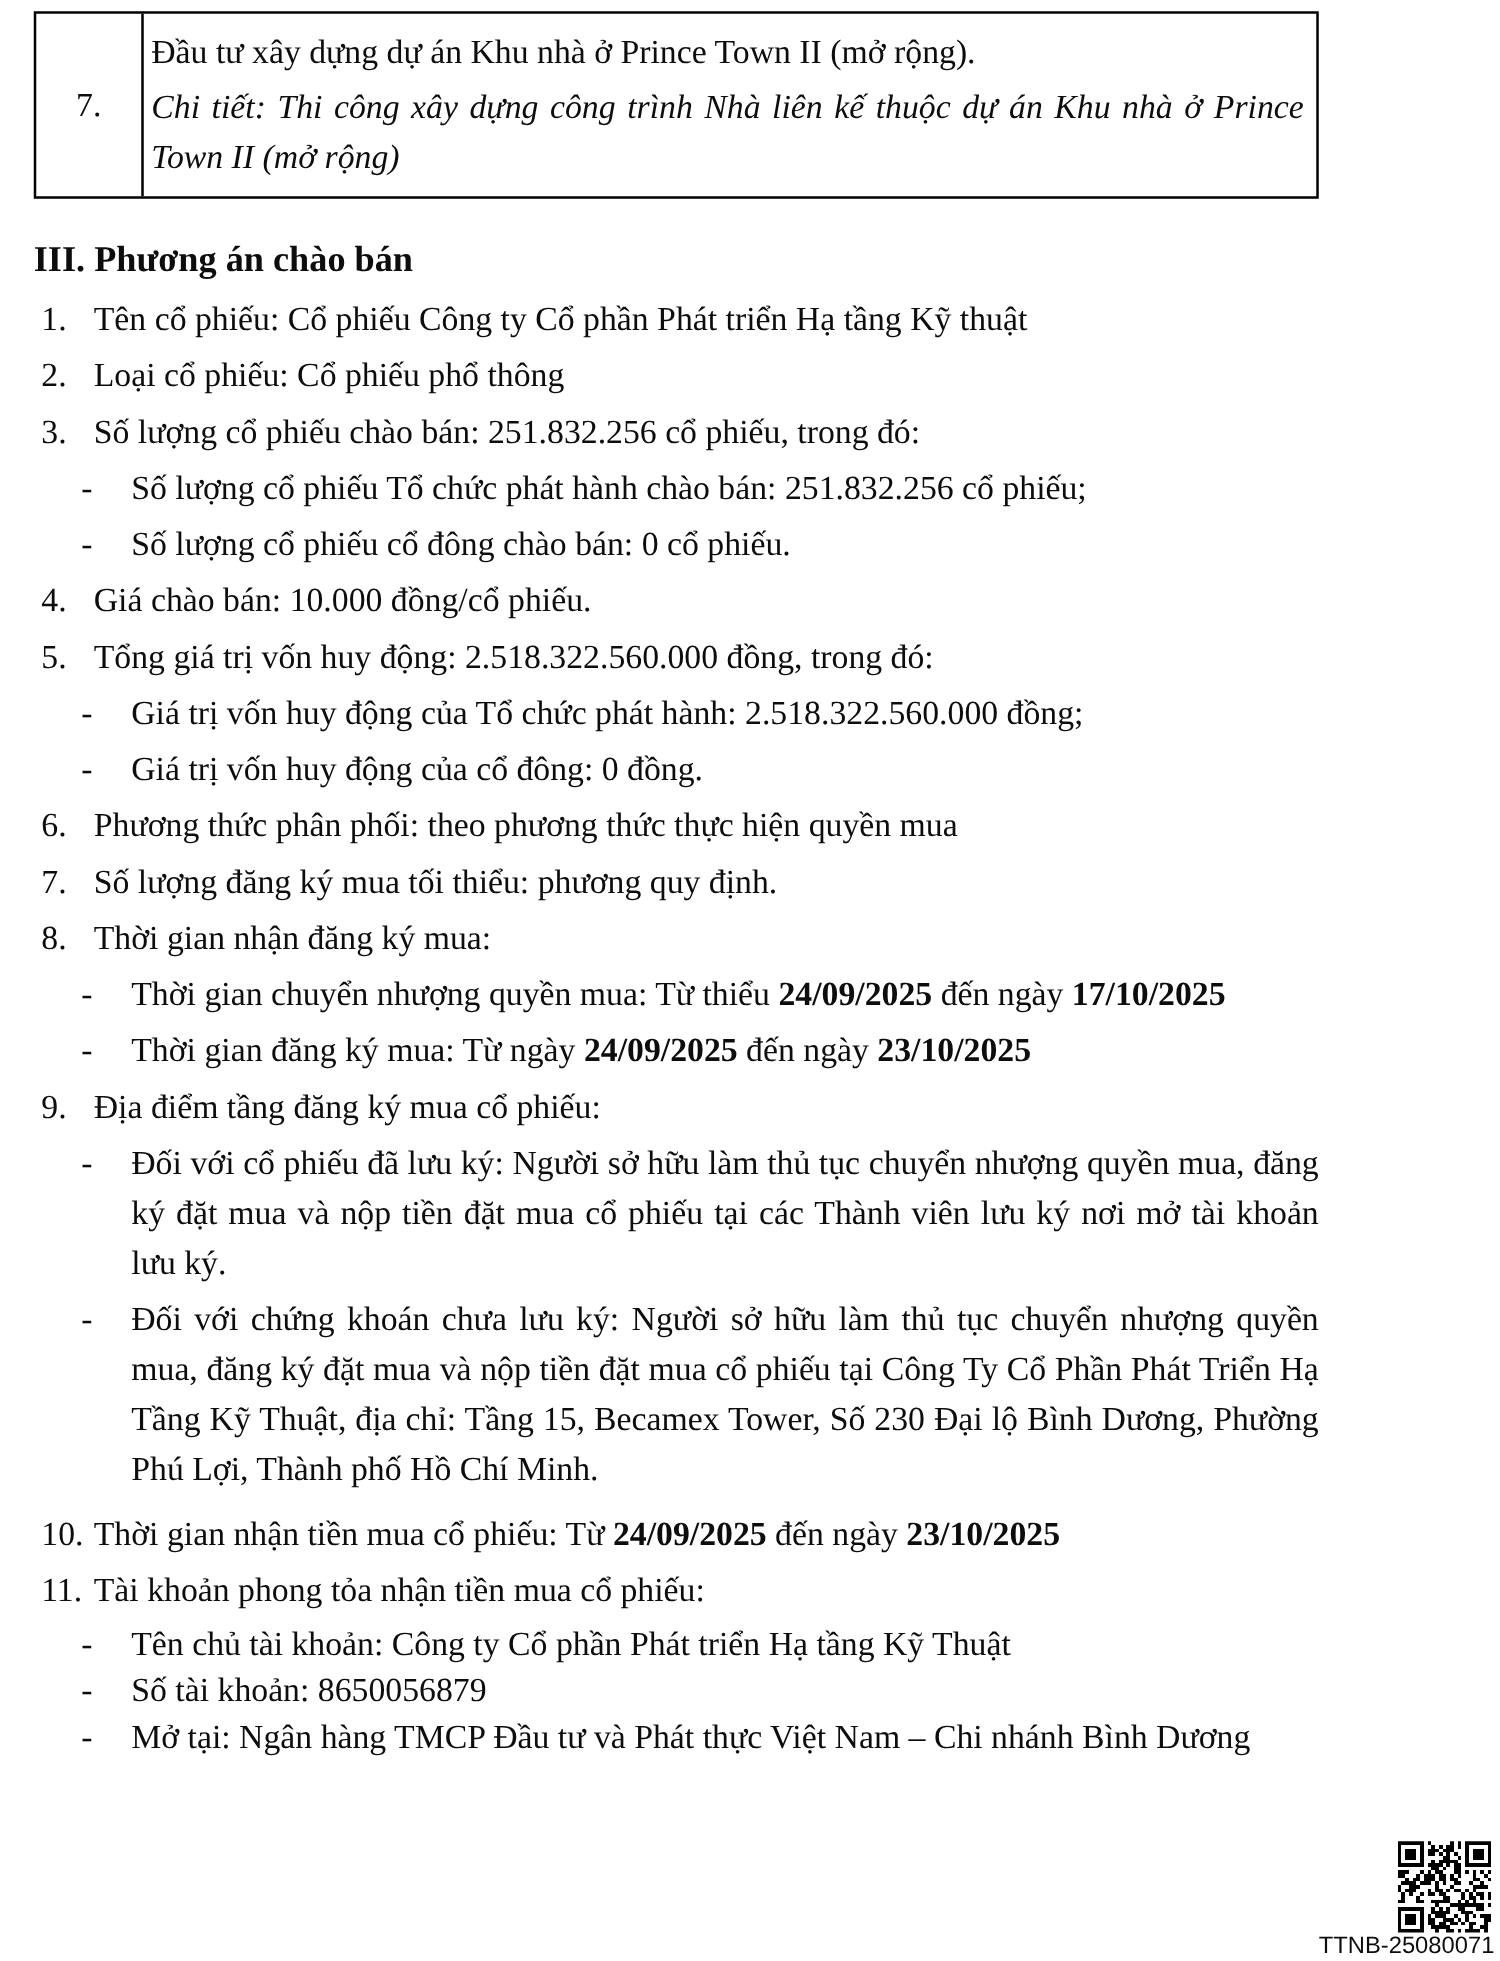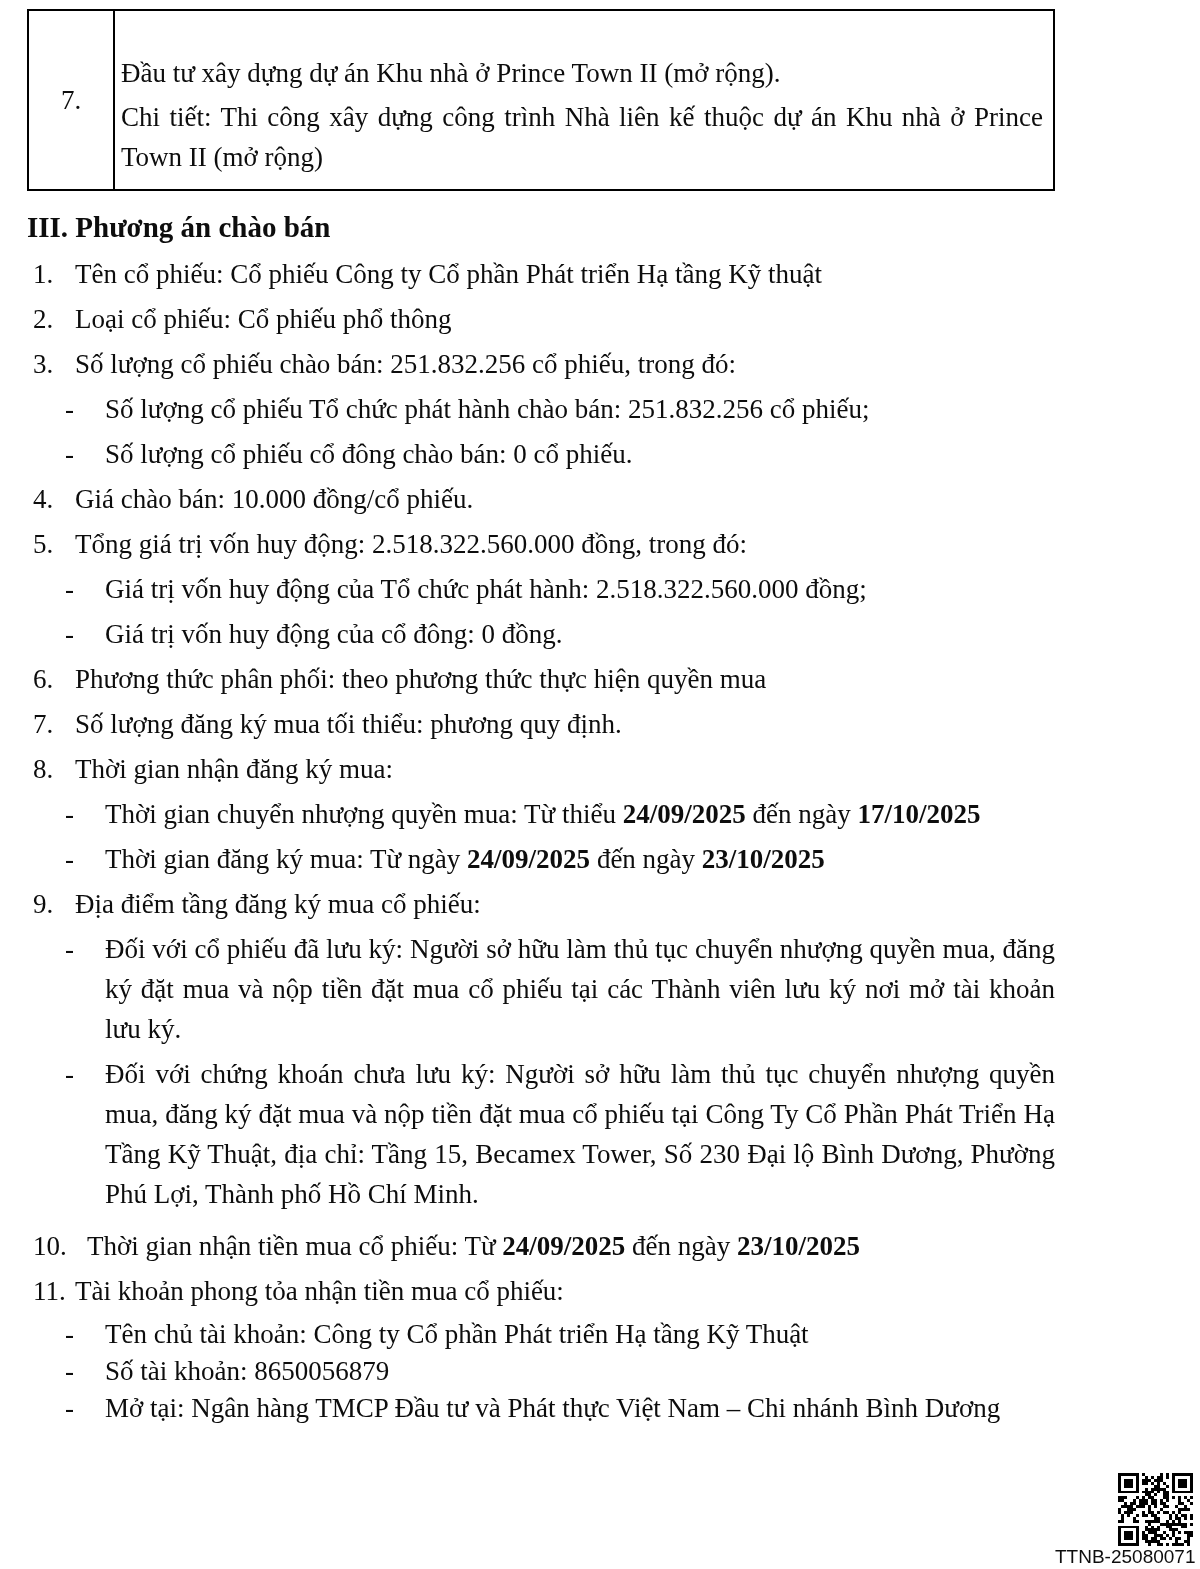--- a/index.html
+++ b/index.html
@@ -8,37 +8,37 @@
     background:#ffffff;color:#0d0d0d;
     font-family:"Liberation Serif","DejaVu Serif",serif;
     font-size:27px;
   }
   .page{padding:9px 145px 0 27px;}
 
   
   .ttable{display:flex;border:2px solid #000;align-items:stretch;}
   .cell-num{width:84px;flex:none;border-right:2px solid #000;
             display:flex;align-items:center;justify-content:center;}
-  .cell-body{flex:1;padding:10px 10px 12px 6px;margin-top:32px;}
+  .cell-body{flex:1;padding:10px 10px 12px 6px;}
   .cell-body p{margin:0;line-height:40px;}
-  .cell-body p.it{text-align:justify;margin-top:4px;}
+  .cell-body p.it{font-style:italic;text-align:justify;margin-top:4px;}
 
   
-  .heading{font-weight:bold;font-size:29px;line-height:38px;margin:17px 0 8px 0;}
+  .heading{font-weight:bold;font-size:29px;line-height:38px;margin:30px 0 8px 0;}
 
   
   .item{display:flex;line-height:40px;margin:0 0 5px 0;}
   .item .num{width:48px;flex:none;box-sizing:border-box;padding-left:6px;}
   .item .txt{flex:1;}
   .sub{display:flex;line-height:40px;margin:0 0 5px 0;padding-left:38px;}
   .sub .dash{width:40px;flex:none;}
   .sub .txt{flex:1;}
   .sub .txt.just{text-align:justify;}
   .sub.tight{line-height:37px;margin:0;}
-  .item.gap-top{margin-top:12px;gap:12px;}
+  .item.gap-top{margin-top:12px;}
   .bd{font-weight:bold;}
 
   
   .qr-wrap{position:absolute;right:5px;bottom:2px;width:140px;text-align:left;}
   .qr-box{width:75px;height:73px;margin:0 2px 1px auto;}
   .qr-label{font-family:"Liberation Sans","DejaVu Sans",sans-serif;
             font-size:19px;line-height:20px;white-space:nowrap;}
 </style>
 </head>
 <body>

